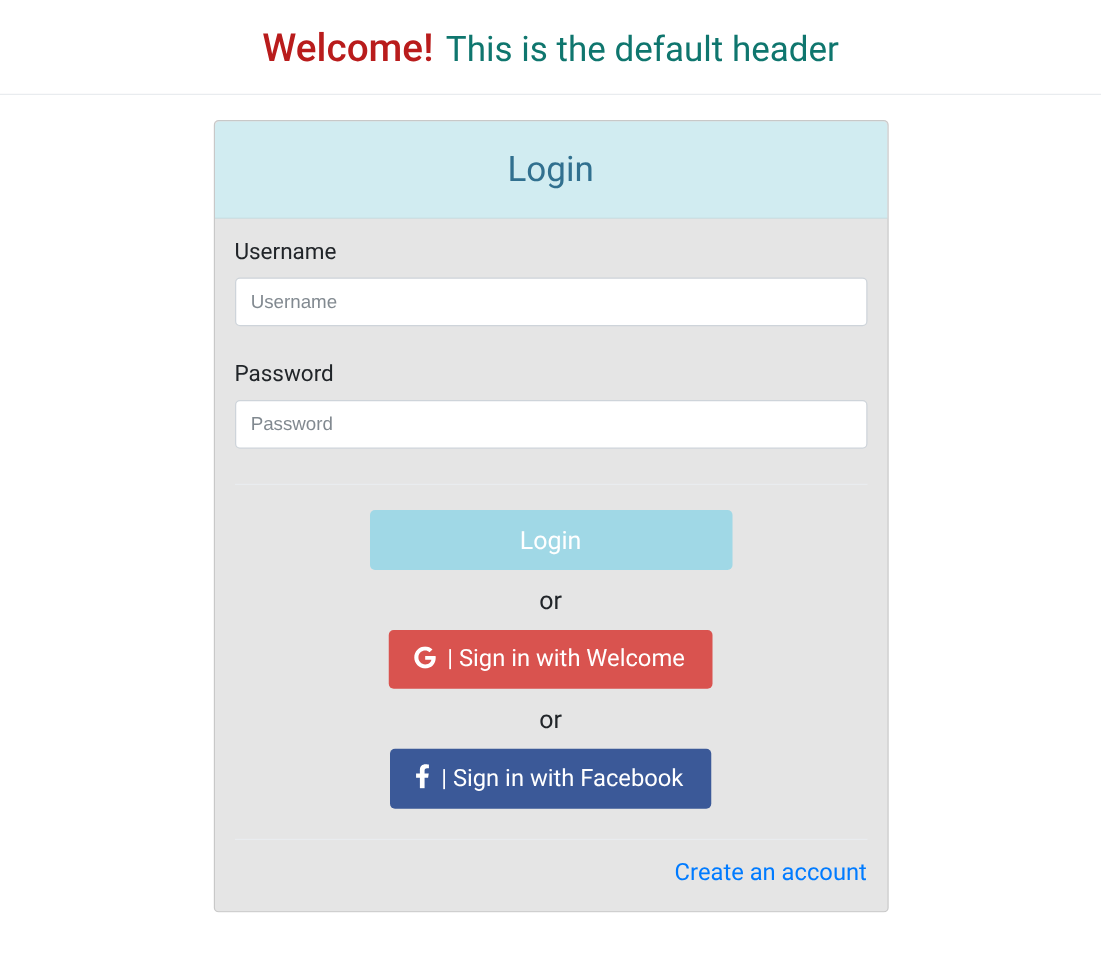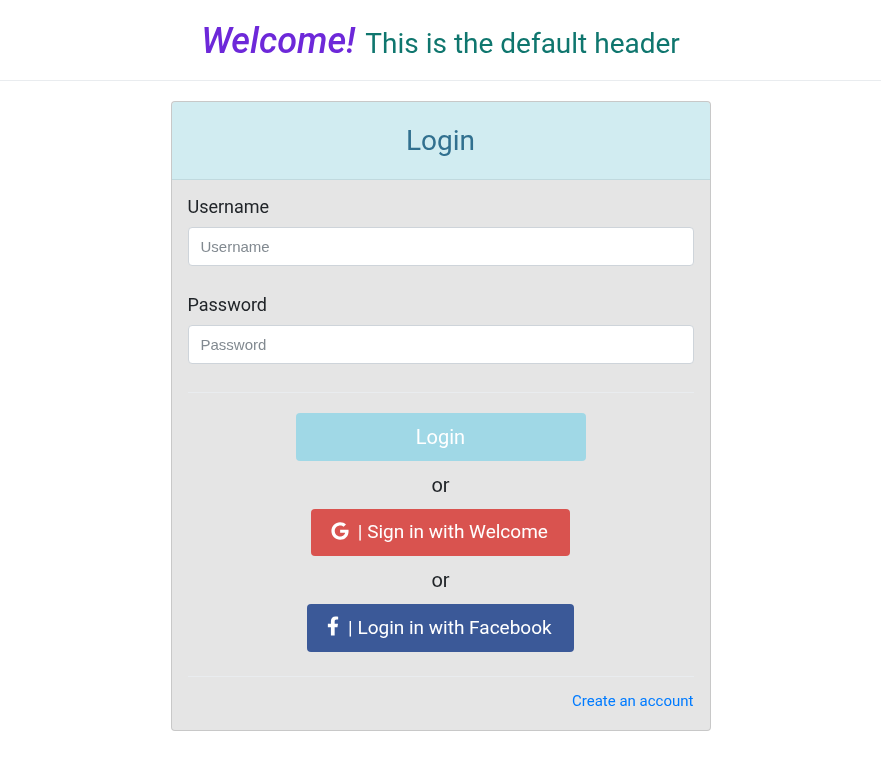--- a/index.html
+++ b/index.html
@@ -12,24 +12,23 @@
       background: #ffffff;
       color: #212529;
     }
     .header {
       padding: 20px 0 18px;
       border-bottom: 1px solid #e9ecef;
       text-align: center;
     }
     .header h1 {
       display: inline;
-      font-size: 36px;
+      font-size: 31px;
       font-weight: 500;
-      color: #6d28d9;
-      font-style: italic;
+      color: #b91c1c;
     }
     .header .subtitle {
       font-size: 28px;
       color: #0f766e;
       margin-left: 6px;
       font-weight: 400;
     }
     .container {
       max-width: 540px;
       margin: 20px auto 0;
@@ -131,21 +130,21 @@
     }
     .btn .sep {
       margin: 0 2px 0 4px;
     }
     .link-row {
       text-align: right;
     }
     .link {
       color: #007bff;
       text-decoration: none;
-      font-size: 15px;
+      font-size: 19px;
       cursor: pointer;
     }
   </style>
 </head>
 <body>
 
 <div class="header">
   <h1>Welcome!</h1>
   <span class="subtitle">This is the default header</span>
 </div>
@@ -172,21 +171,21 @@
                 <path d="M488 261.8C488 403.3 391.1 504 248 504 110.8 504 0 393.2 0 256S110.8 8 248 8c66.8 0 123 24.5 166.3 64.9l-67.5 64.9C258.5 52.6 94.3 116.6 94.3 256c0 86.5 69.1 156.6 153.7 156.6 98.2 0 135-70.4 140.8-106.9H248v-85.3h236.1c2.3 12.7 3.9 24.9 3.9 41.4z"></path>
               </svg>
           </span><span class="sep"> | Sign in with Welcome</span>
         </button>
         <div class="or-text">or</div>
         <button class="btn btn-facebook">
           <span class="icon">
             <svg width="12" height="20" viewBox="0 0 320 512" fill="#ffffff">
                 <path d="M279.14 288l14.22-92.66h-88.91v-60.13c0-25.35 12.42-50.06 52.24-50.06h40.42V6.26S260.43 0 225.36 0c-73.22 0-121.08 44.38-121.08 124.72v70.62H22.89V288h81.39v224h100.17V288z"></path>
               </svg>
-          </span><span class="sep"> | Login in with Facebook</span>
+          </span><span class="sep"> | Sign in with Facebook</span>
         </button>
       </div>
       <hr class="divider2">
       <div class="link-row">
         <a class="link">Create an account</a>
       </div>
     </div>
   </div>
 </div>
 

